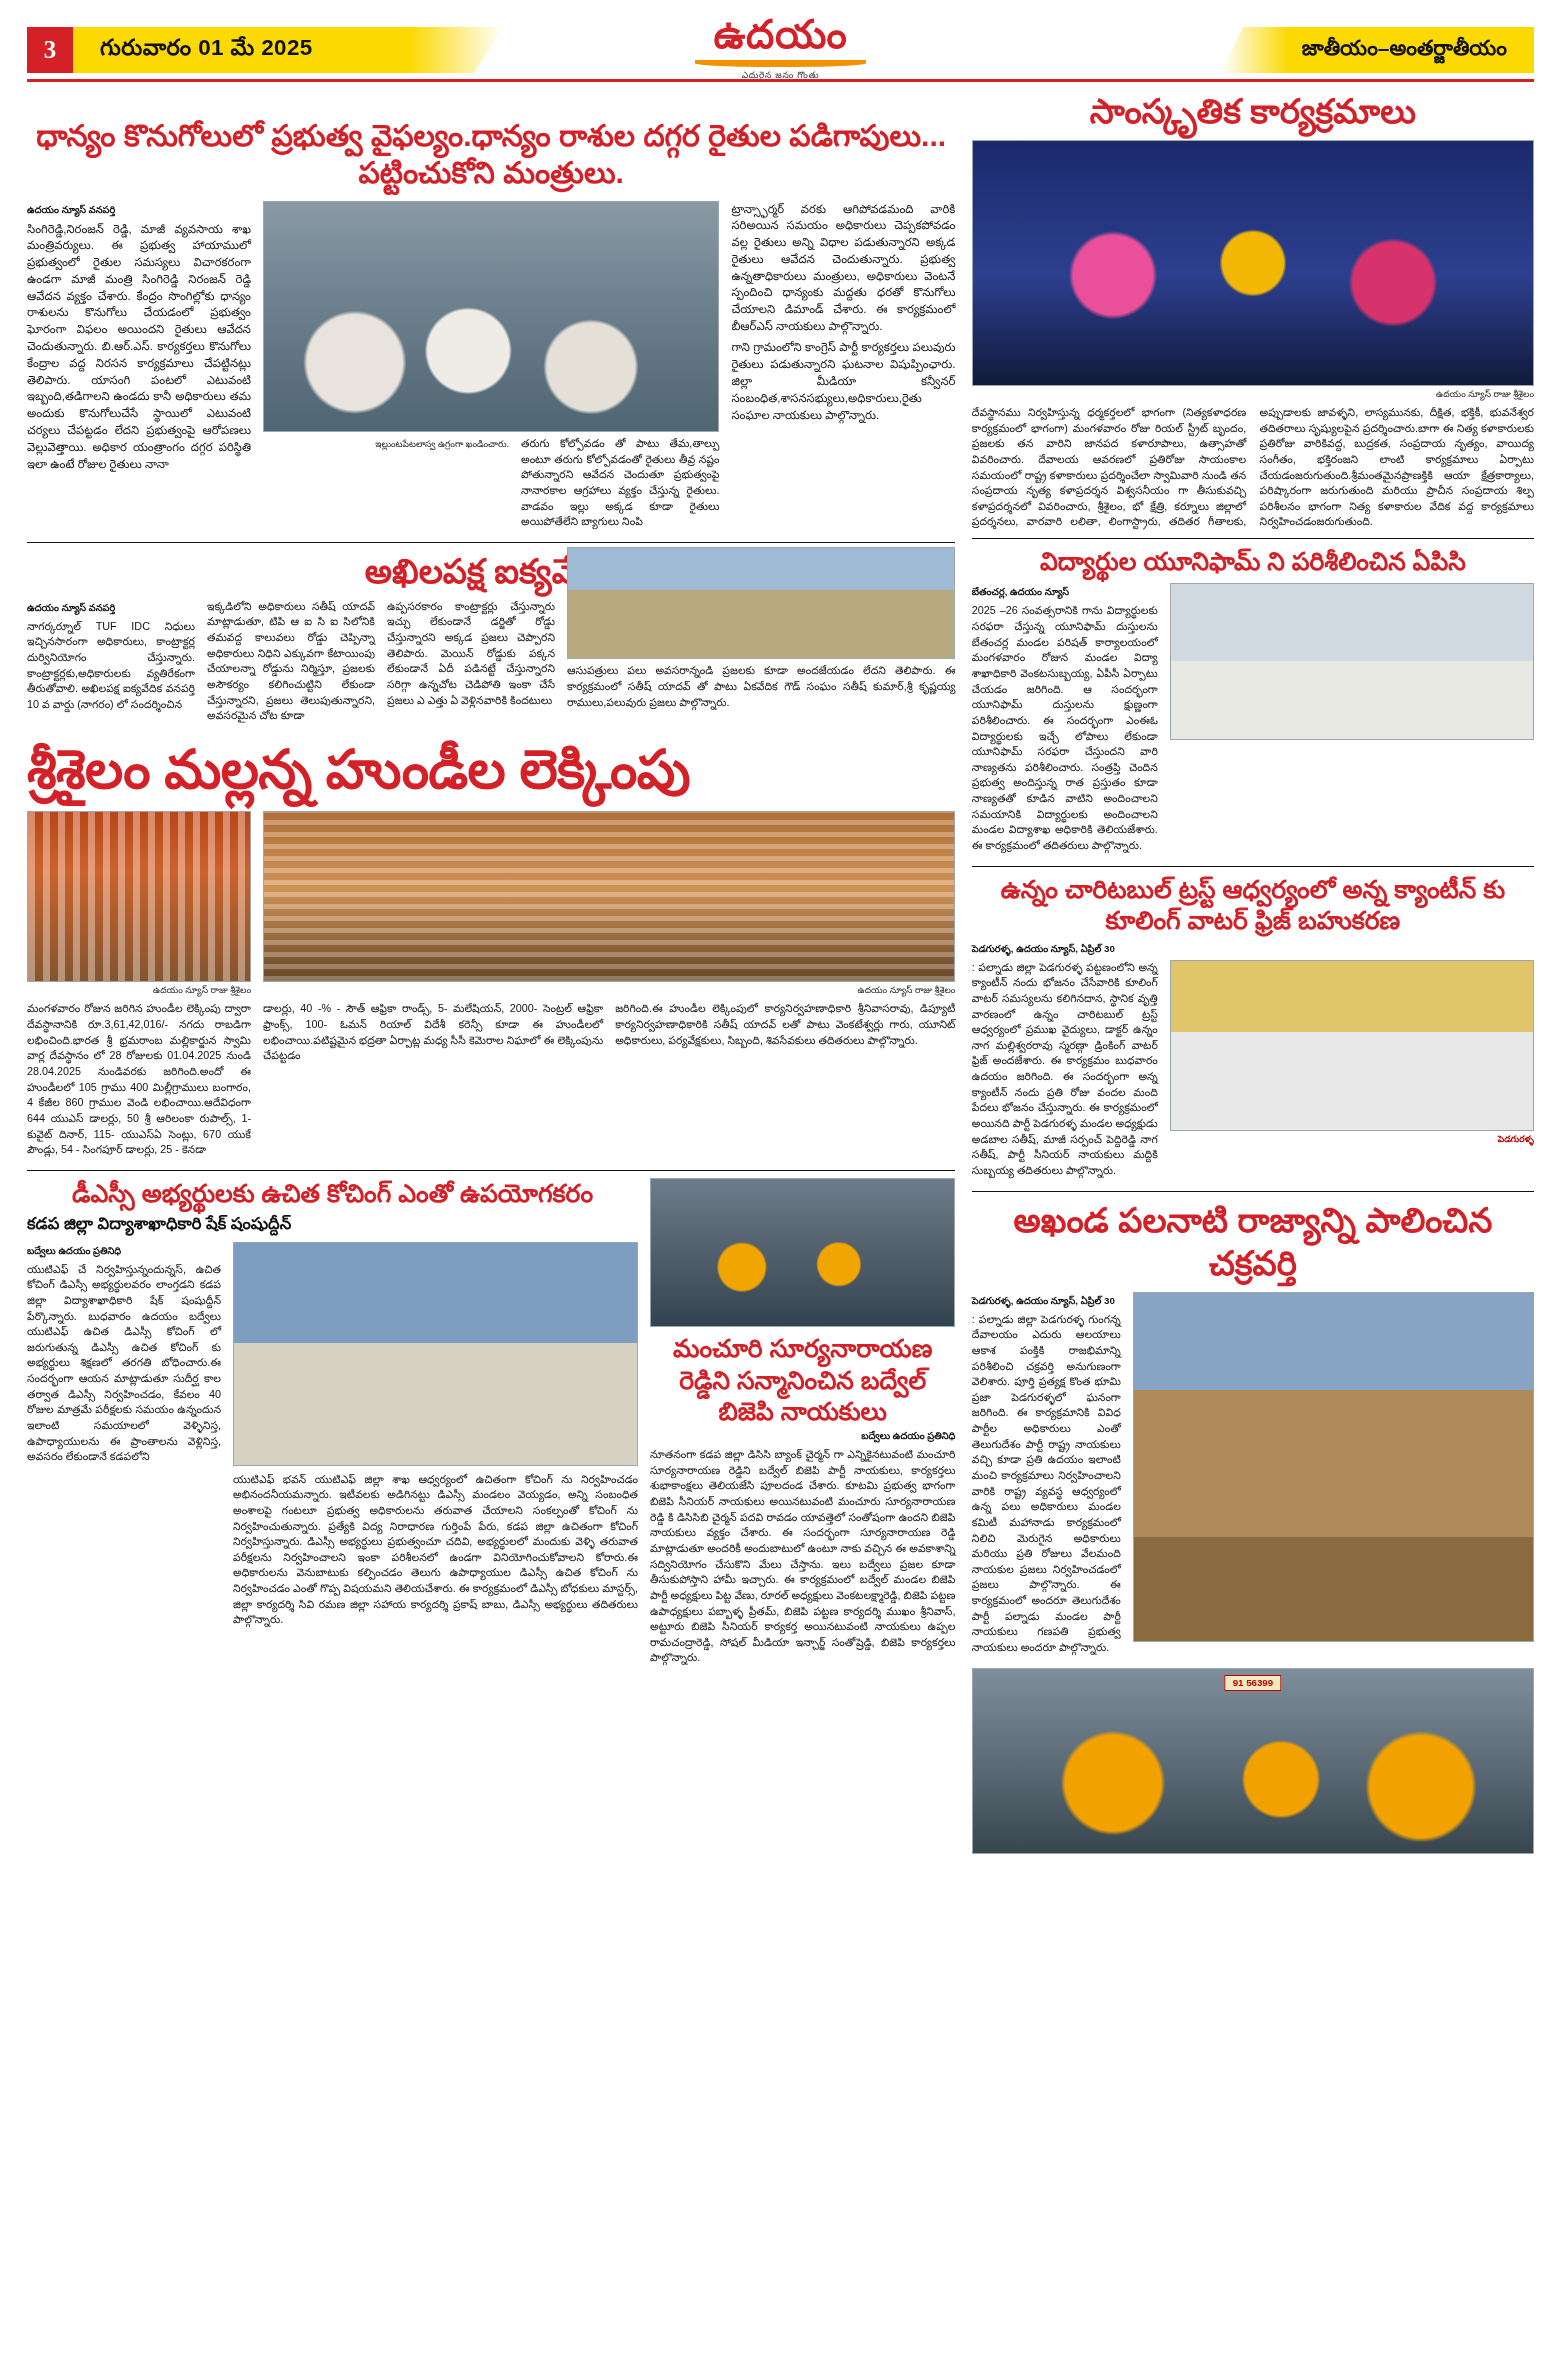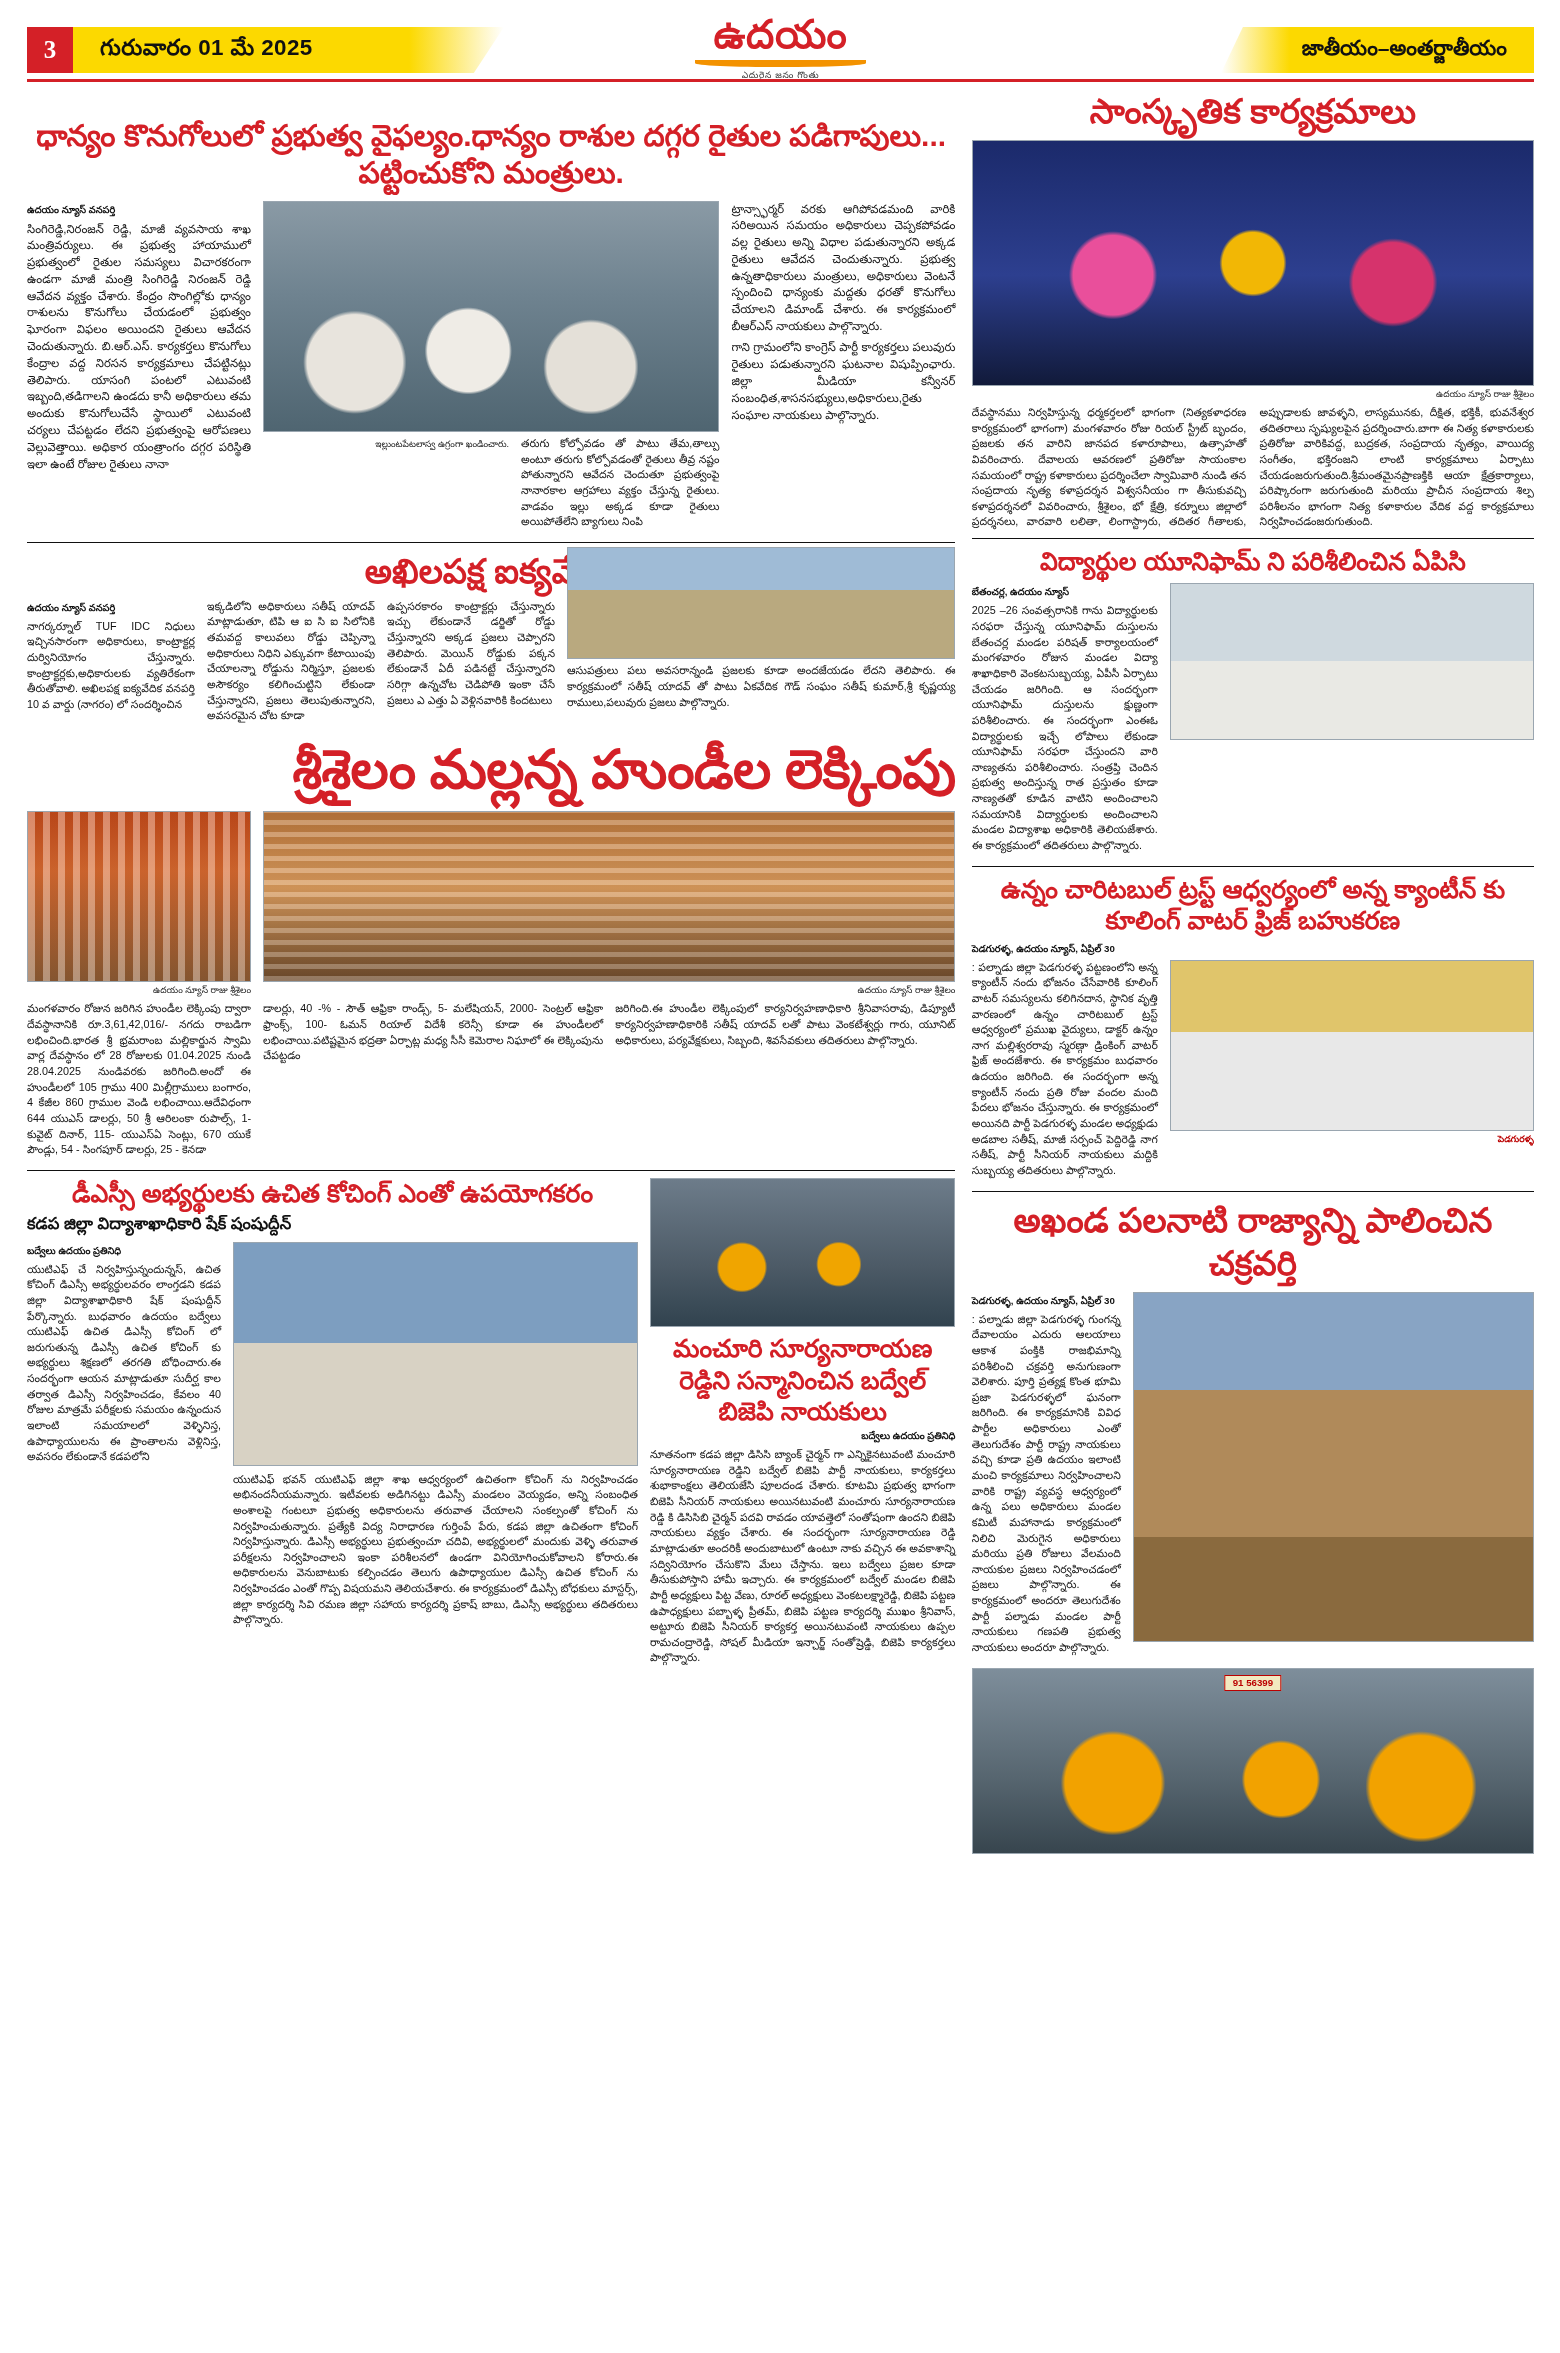--- a/index.html
+++ b/index.html
@@ -264,21 +264,21 @@
             <p class="body" style="font-size:10.8px;">ఉప్పసరకారం కాంట్రాక్టర్లు చేస్తున్నారు ఇచ్చు లేకుండానే డర్జితో రోడ్డు చేస్తున్నారని అక్కడ ప్రజలు చెప్పారని తెలిపారు. మెయిన్ రోడ్డుకు పక్కన లేకుండానే ఏదీ పడినట్టే చేస్తున్నారని సరిగ్గా ఉన్నచోట చెడిపోతి ఇంకా చేసే ప్రజలు ఎ ఎత్తు ఏ వెళ్లినవారికి కిందటులు</p>
           </div>
           <div class="fill">
             <div class="photo ph-field" style="height:112px;margin-top:-52px;"></div>
             <p class="body" style="font-size:10.8px;margin-top:4.5px;">ఆసుపత్రులు పలు అవసరాన్నండి ప్రజలకు కూడా అందజేయడం లేదని తెలిపారు. ఈ కార్యక్రమంలో సతీష్ యాదవ్ తో పాటు ఏకవేదిక గౌడ్ సంఘం సతీష్ కుమార్,శ్రీ కృష్ణయ్య రాములు,పలువురు ప్రజలు పాల్గొన్నారు.</p>
           </div>
         </div>
       </div>
 
       <div style="margin-top:7.5px;">
-        <div class="hdl hdl-big" style="text-align:right;letter-spacing:-0.7px;">శ్రీశైలం మల్లన్న హుండీల లెక్కింపు</div>
+        <div class="hdl hdl-big" style="text-align:left;letter-spacing:-0.7px;">శ్రీశైలం మల్లన్న హుండీల లెక్కింపు</div>
 
         <div class="row" style="margin-top:7.5px;">
           <div style="width:224px;">
             <div class="photo ph-crowd" style="height:171px;"></div>
             <div class="cap">ఉదయం న్యూస్ రాజు శ్రీశైలం</div>
             <p class="body" style="font-size:10.8px;margin-top:4.5px;">మంగళవారం రోజున జరిగిన హుండీల లెక్కింపు ద్వారా దేవస్థానానికి రూ.3,61,42,016/- నగదు రాబడిగా లభించింది.భారత శ్రీ భ్రమరాంబ మల్లికార్జున స్వామి వార్ల దేవస్థానం లో 28 రోజులకు 01.04.2025 నుండి 28.04.2025 నుండివరకు జరిగింది.అందో ఈ హుండీలలో 105 గ్రాము 400 మిల్లీగ్రాములు బంగారం, 4 కేజీల 860 గ్రాముల వెండి లభించాయి.ఆదేవిధంగా 644 యుఎస్ డాలర్లు, 50 శ్రీ ఆరిలంకా రుపాల్స్, 1- కువైట్ దినార్, 115- యుఎస్ఏ సెంట్లు, 670 యుకే పౌండ్లు, 54 - సింగపూర్ డాలర్లు, 25 - కెనడా</p>
           </div>
           <div class="fill">
             <div class="photo ph-hall" style="height:171px;"></div>
             <div class="cap">ఉదయం న్యూస్ రాజు శ్రీశైలం</div>

